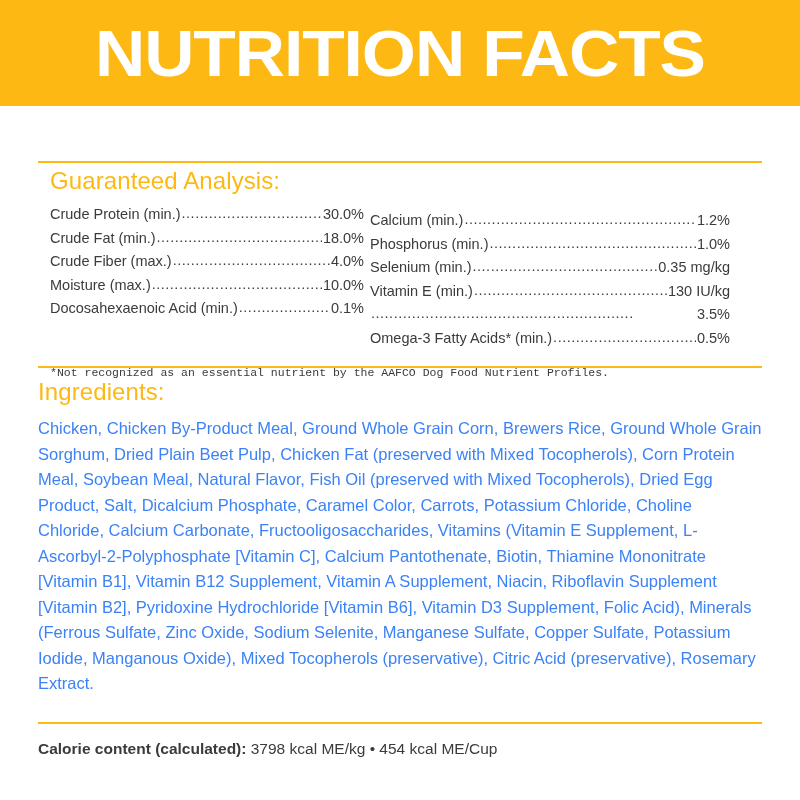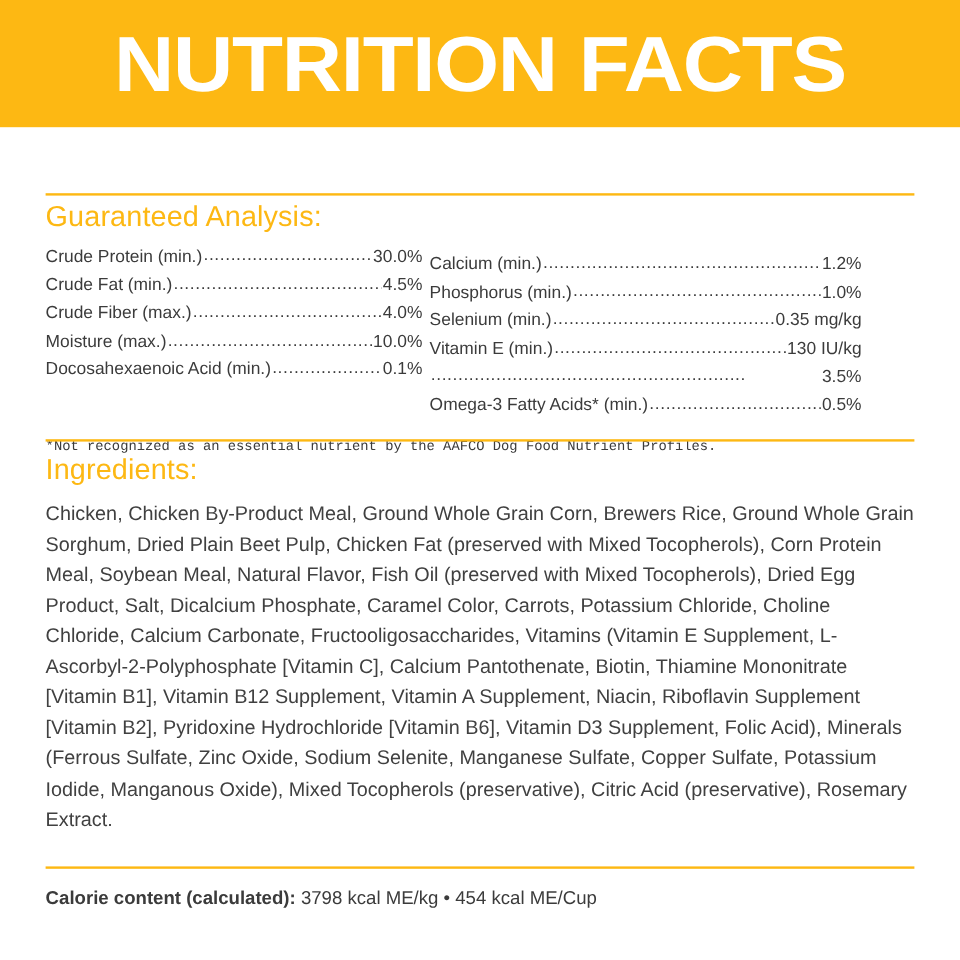--- a/index.html
+++ b/index.html
@@ -40,21 +40,21 @@
     letter-spacing: -1px;
     color: #ffffff;
     line-height: 1;
     transform: scaleX(1.07);
     white-space: nowrap;
   }
 
   
   .ga-section {
     position: absolute;
-    left: 0; top: 143px;
+    left: 12px; top: 143px;
     width: 728px;
     padding: 24px 38px 0 38px;
   }
   .section-heading {
     font-size: 24px;
     color: #FDB813;
     font-weight: normal;
     margin: 0 0 8px 0;
     letter-spacing: 0.1px;
   }
@@ -110,21 +110,21 @@
   
   .ing-section {
     position: absolute;
     left: 0; top: 378px;
     width: 800px;
     padding: 0 38px;
   }
   .ing-body {
     font-size: 16.5px;
     line-height: 25.5px;
-    color: #404040;
+    color: #3b82f6;
     margin-top: 10px;
     text-align: left;
   }
 
   
   .calorie {
     position: absolute;
     left: 38px;
     top: 740px;
     font-size: 15.5px;
@@ -149,21 +149,21 @@
 
       <div class="ga-col-left">
         <div class="ga-row">
           <span class="ga-name">Crude Protein (min.)</span>
           <span class="ga-dots">..........................................................</span>
           <span class="ga-val">30.0%</span>
         </div>
         <div class="ga-row">
           <span class="ga-name">Crude Fat (min.)</span>
           <span class="ga-dots">..........................................................</span>
-          <span class="ga-val">4.5%</span>
+          <span class="ga-val">18.0%</span>
         </div>
         <div class="ga-row">
           <span class="ga-name">Crude Fiber (max.)</span>
           <span class="ga-dots">..........................................................</span>
           <span class="ga-val">4.0%</span>
         </div>
         <div class="ga-row">
           <span class="ga-name">Moisture (max.)</span>
           <span class="ga-dots">..........................................................</span>
           <span class="ga-val">10.0%</span>

